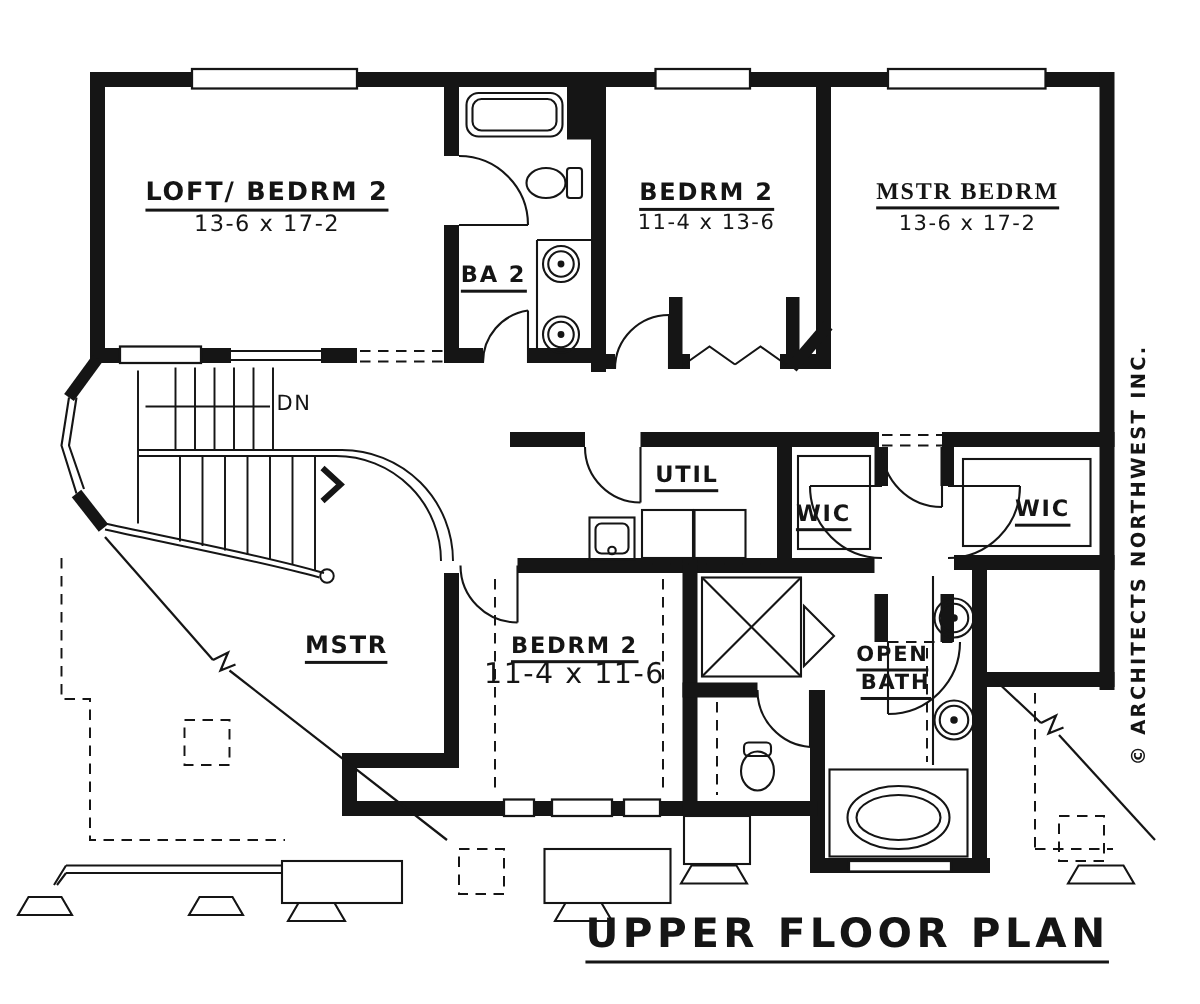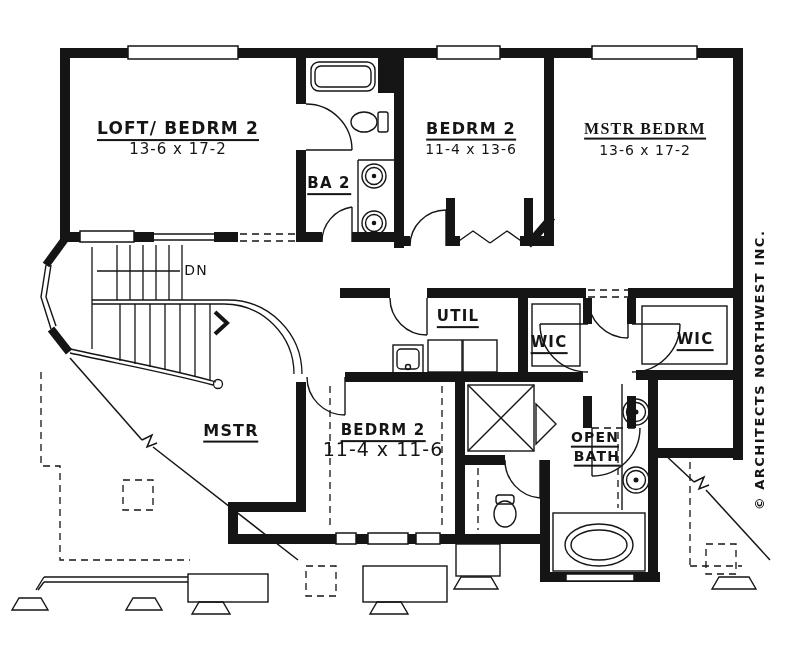--- a/index.html
+++ b/index.html
@@ -333,16 +333,17 @@
 <div class="lbl small-name" style="left:597px;top:456px;font-size:14px;">
   <span class="u">BATH</span>
 </div>
 
 <div class="lbl room-name" style="left:231px;top:431px;font-size:16px;">
   <span class="u">MSTR</span>
 </div>
 
 <div class="lbl dn" style="left:196px;top:270px;">DN</div>
 
+<div class="lbl title" style="left:565px;top:626px;">UPPER FLOOR PLAN</div>
 
 <div class="lbl credit" style="left:760px;top:370px;">© ARCHITECTS NORTHWEST INC.</div>
 
 </div>
 
 </body></html>

